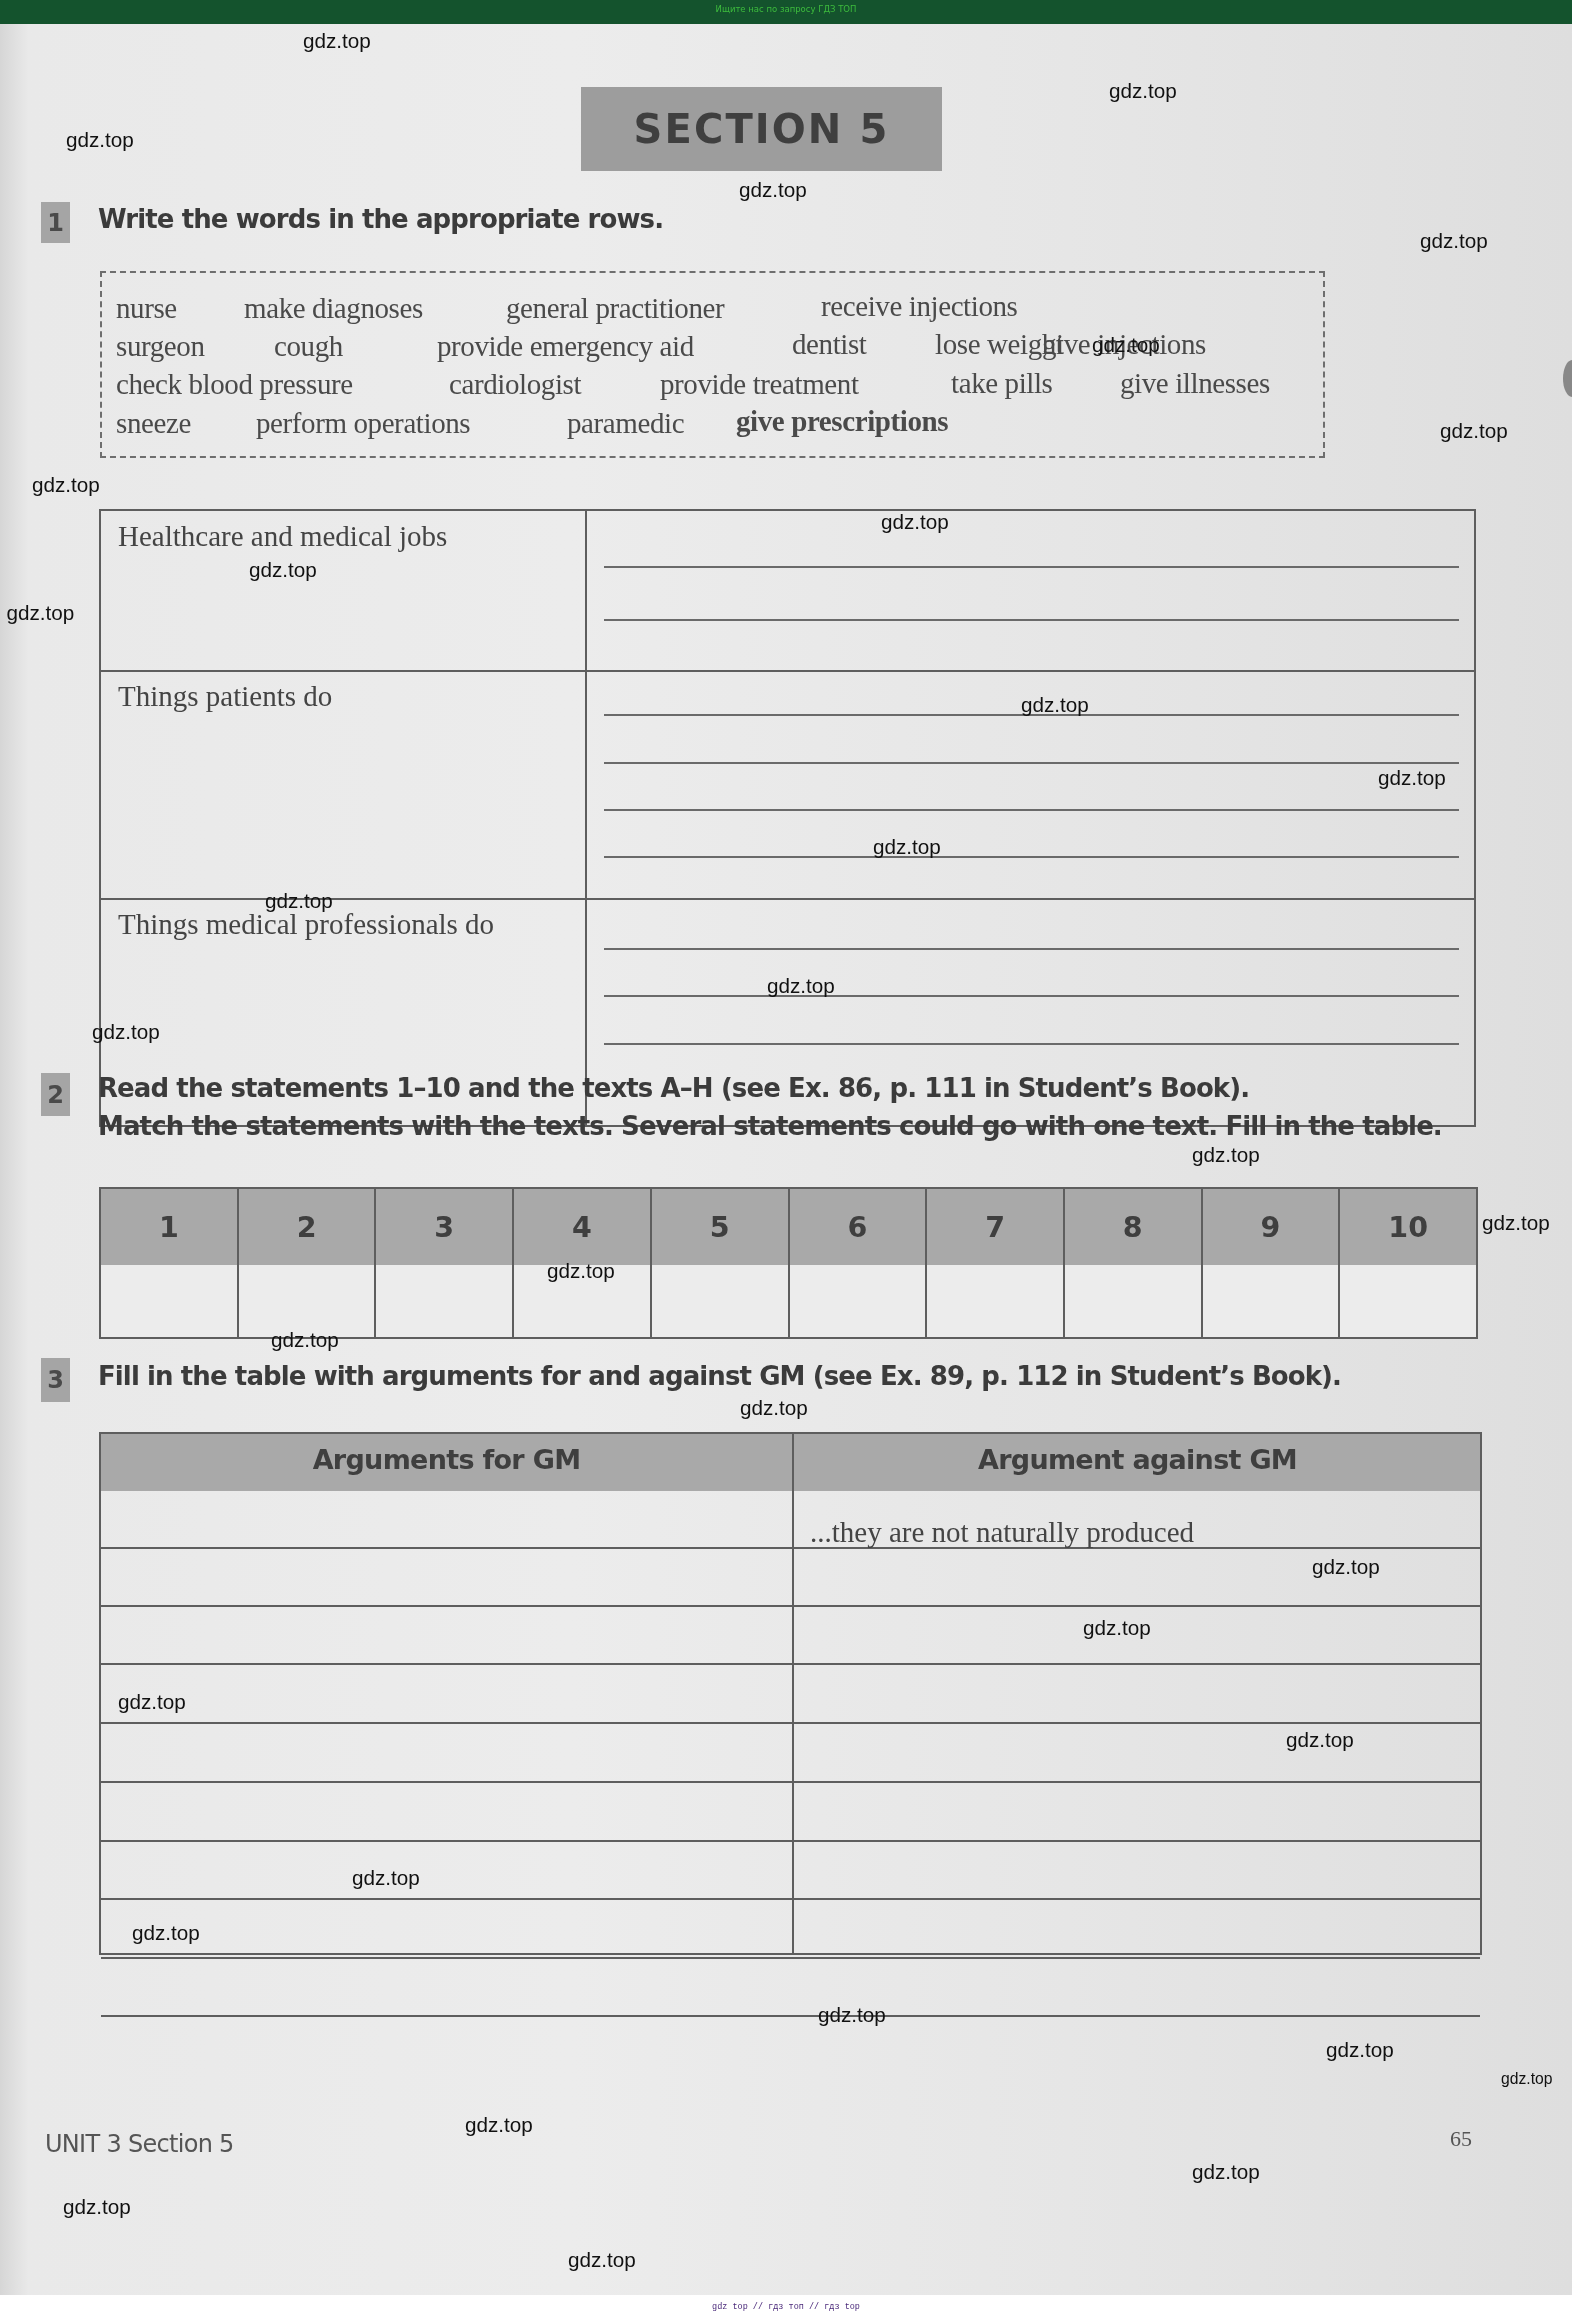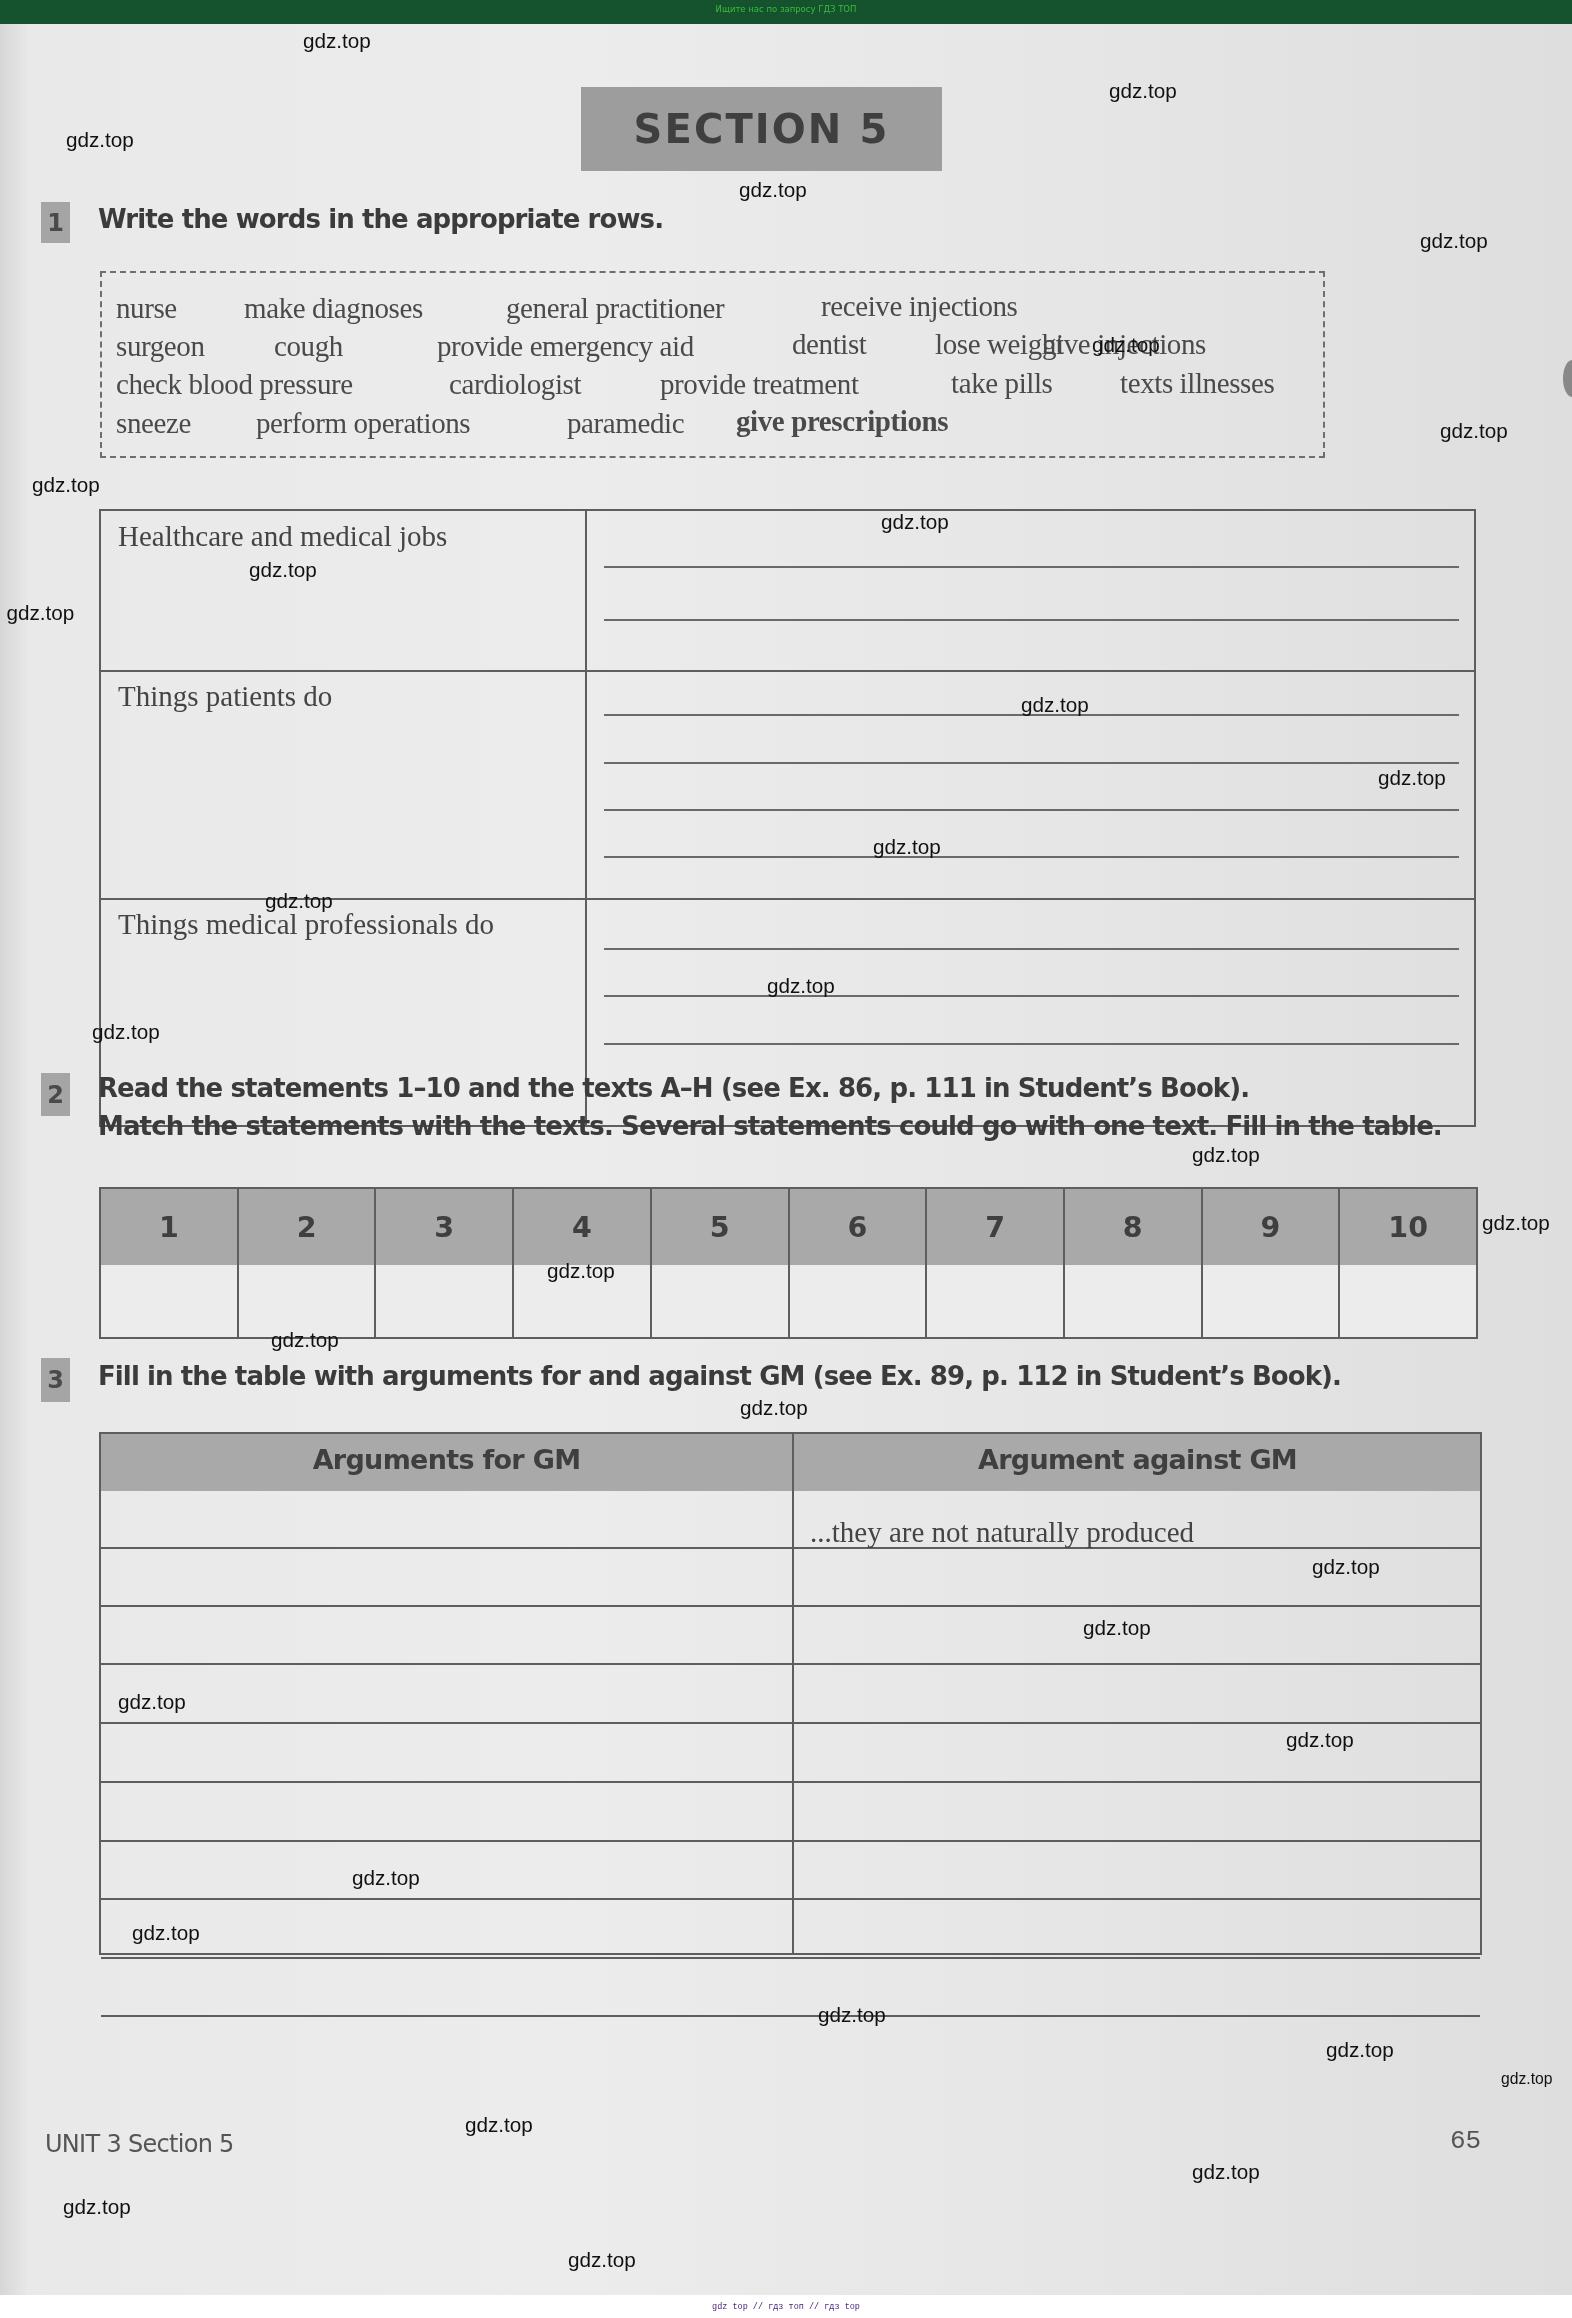--- a/index.html
+++ b/index.html
@@ -64,21 +64,21 @@
 
   .t3 { position:absolute; left:99px; top:1432px; width:1383px; height:523px; border:2.8px solid #5e5e5e; box-sizing:border-box; }
   .t3-head { position:absolute; left:0; top:0; width:100%; height:57px; background:#a9a9a9; }
   .t3-div { position:absolute; left:691px; top:0; bottom:0; border-left:2.1px solid #5e5e5e; }
   .t3-hlabel { position:absolute; top:10px; width:691px; text-align:center;
     font-family:"DejaVu Sans", sans-serif; font-weight:bold; font-size:27px; color:#3f3f3f; letter-spacing:-0.7px; }
   .t3-line { position:absolute; left:0; width:100%; border-top:2.8px solid #5e5e5e; }
   .t3-cell { position:absolute; font-family:"Liberation Serif", serif; font-size:29px; color:#444; white-space:nowrap;margin-top:15px; }
 
   .footer-unit { position:absolute; left:45px; top:2130px; font-family:"DejaVu Sans", sans-serif; font-size:24px; color:#555; letter-spacing:-0.7px; }
-  .footer-page { position:absolute; left:1450px; top:2126px; font-family:Liberation Mono, monospace; font-size:26px; color:#555; }
+  .footer-page { position:absolute; left:1450px; top:2126px; font-family:Liberation Serif, serif; font-size:22px; color:#555; }
 
   .wm { position:absolute; font-family:"Liberation Sans", sans-serif; font-size:20.7px; color:#111; white-space:nowrap; }
   .wm.sm { font-size:15.7px; }
   .dark-dot { position:absolute; left:1563px; top:360px; width:18.5px; height:37px; border-radius:50%; background:#888; }
 </style>
 </head>
 <body>
 
 <div class="top-strip">
   <div class="promo">Ищите нас по запросу ГДЗ ТОП</div>
@@ -102,21 +102,21 @@
 <span class="word" style="left:116px;top:330px;">surgeon</span>
 <span class="word" style="left:274px;top:330px;">cough</span>
 <span class="word" style="left:437px;top:330px;">provide emergency aid</span>
 <span class="word" style="left:792px;top:328px;">dentist</span>
 <span class="word" style="left:935px;top:328px;">lose weight</span>
 
 <span class="word" style="left:116px;top:368px;">check blood pressure</span>
 <span class="word" style="left:449px;top:368px;">cardiologist</span>
 <span class="word" style="left:660px;top:368px;">provide treatment</span>
 <span class="word" style="left:951px;top:367px;">take pills</span>
-<span class="word" style="left:1120px;top:367px;">texts illnesses</span>
+<span class="word" style="left:1120px;top:367px;">give illnesses</span>
 
 <span class="word" style="left:116px;top:407px;">sneeze</span>
 <span class="word" style="left:256px;top:407px;">perform operations</span>
 <span class="word" style="left:567px;top:407px;">paramedic</span>
 <span class="word" style="left:736px;top:405px;font-weight:bold;">give prescriptions</span>
 
 <div class="t1">
   <div class="t1-row" style="top:159px;"></div>
   <div class="t1-row" style="top:387px;"></div>
   <div class="t1-div"></div>

